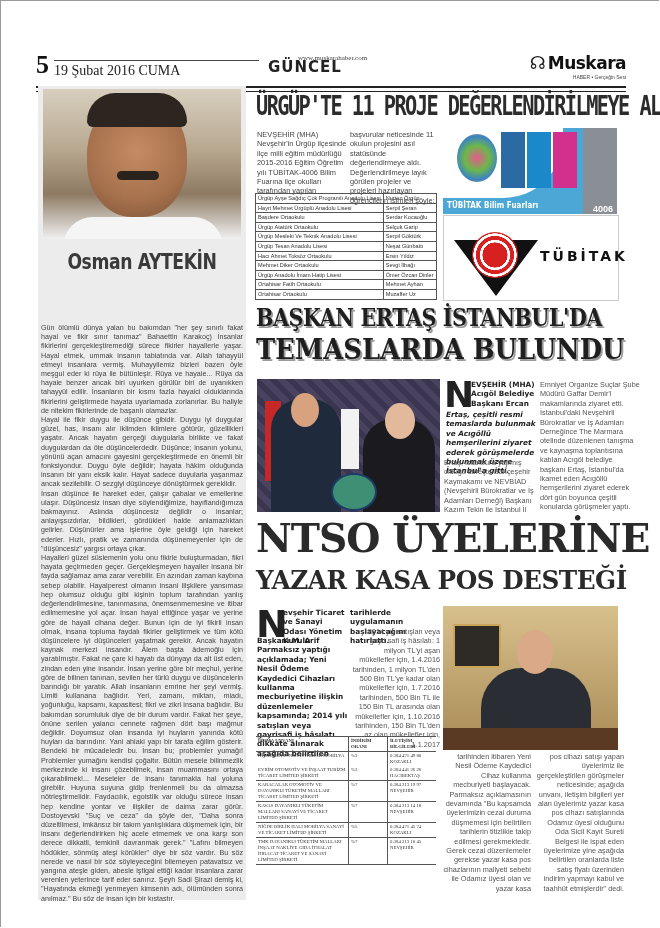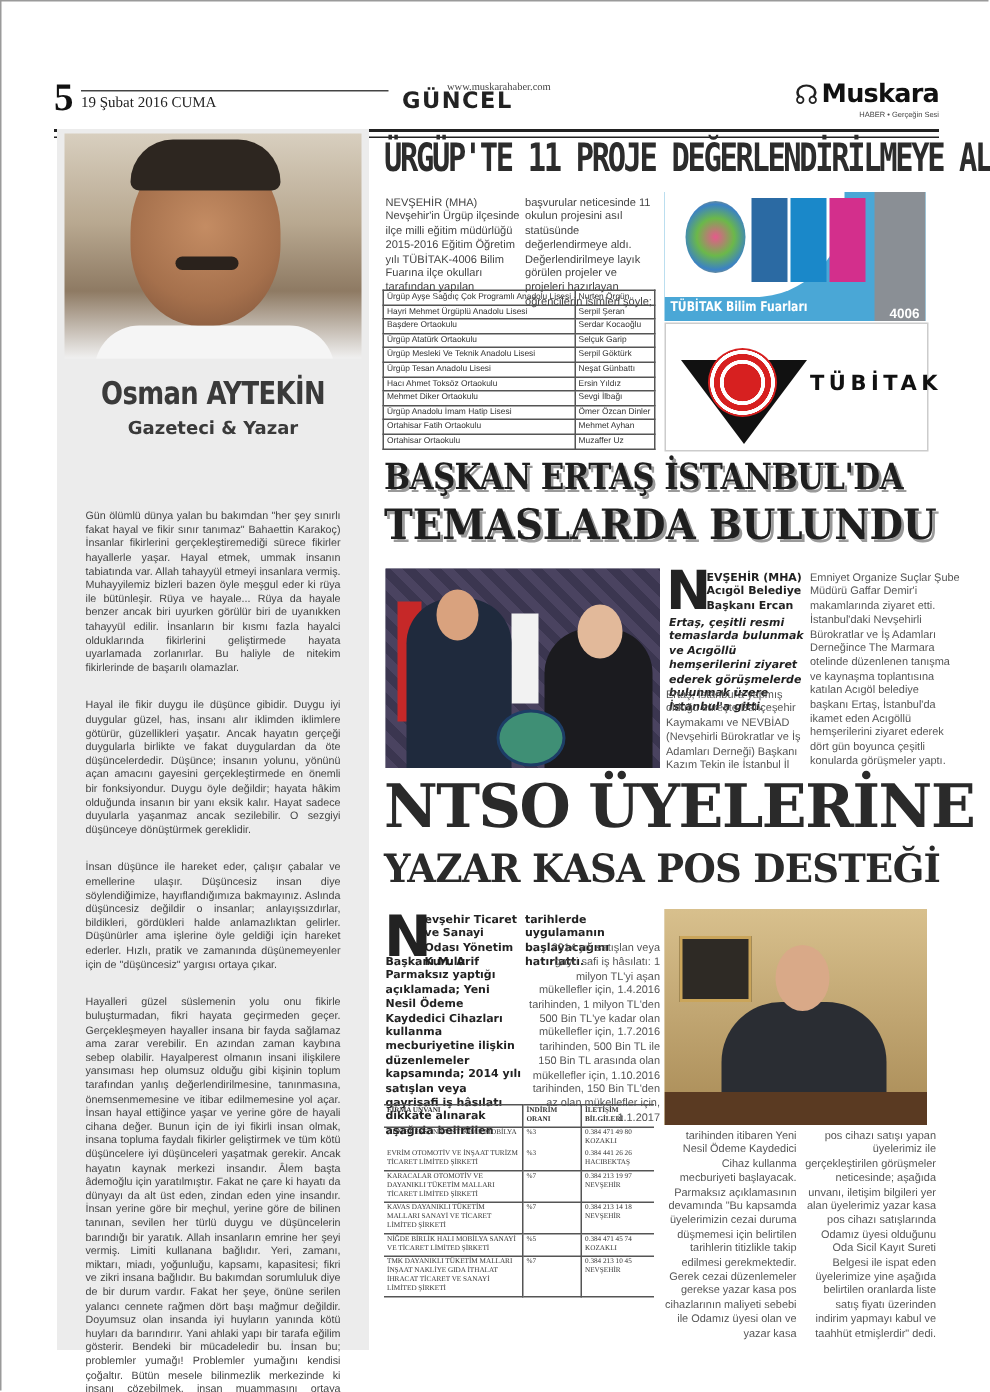--- a/index.html
+++ b/index.html
@@ -1,20 +1,20 @@
 <!DOCTYPE html>
 <html><head>
 <meta charset="utf-8">
 <style>
   html, body { margin:0; padding:0; }
   body { width:660px; height:928px; background:#ffffff; position:relative; overflow:hidden; font-family:"Liberation Sans", sans-serif; color:#222; }
   .frame { position:absolute; left:0; top:0; width:658px; height:926px; border:1px solid #9a9a9a; border-right:none; border-bottom:none; }
   .masthead { position:absolute; left:36px; top:52px; width:590px; height:34px; }
   .page-num { position:absolute; left:0; top:0; font-family:"Liberation Serif", serif; font-weight:bold; font-size:26px; line-height:26px; color:#111; }
-  .page-date { position:absolute; left:18px; top:11px; font-family:"Liberation Serif", serif; font-size:10px; color:#222; }
+  .page-date { position:absolute; left:18px; top:11px; font-family:"Liberation Serif", serif; font-size:14px; color:#222; }
   .date-rule { position:absolute; left:18px; top:8px; width:205px; height:1px; background:#444; }
   .section-name { position:absolute; left:232px; top:6px; font-family:"DejaVu Sans", sans-serif; font-weight:bold; font-size:15px; letter-spacing:1px; color:#222; }
   .site-url { position:absolute; left:262px; top:2px; font-family:"Liberation Serif", serif; font-size:7px; color:#444; }
   .logo { position:absolute; right:0; top:0; display:flex; align-items:center; }
   .logo-swirl { font-size:18px; color:#222; margin-right:2px; }
   .logo-text { font-family:"DejaVu Sans", sans-serif; font-weight:bold; font-size:17px; color:#111; letter-spacing:-0.5px; }
   .logo-sub { position:absolute; right:0; top:22px; font-size:5px; color:#444; }
   .masthead-rule { position:absolute; left:36px; top:86px; width:590px; height:3px; border-top:2px solid #222; border-bottom:1px solid #222; }
 
   
@@ -22,21 +22,21 @@
   .author-photo { position:absolute; left:5px; top:3px; width:198px; height:150px; background:linear-gradient(180deg,#d8cfbf 0%,#b8a890 40%,#8e7a63 70%,#f0f0f0 100%); overflow:hidden; }
   .face { position:absolute; left:44px; top:8px; width:100px; height:120px; border-radius:48% 48% 45% 45%; background:radial-gradient(circle at 50% 45%,#c48c63 0%,#a5704c 60%,#7d533a 100%); }
   .hair { position:absolute; left:44px; top:4px; width:100px; height:34px; border-radius:50px 50px 10px 10px; background:#2d2620; }
   .mustache { position:absolute; left:74px; top:82px; width:42px; height:9px; border-radius:8px; background:#2a221c; }
   .shirt { position:absolute; left:20px; top:128px; width:160px; height:30px; background:#f5f5f5; border-radius:30px 30px 0 0; }
   .author-name { position:absolute; left:0; top:164px; width:208px; text-align:center; font-family:"DejaVu Sans", sans-serif; font-weight:bold; font-size:21px; color:#3a3a3a; letter-spacing:-0.5px; transform:scaleX(0.82); }
   .author-role { position:absolute; left:0; top:192px; width:208px; text-align:center; font-family:"DejaVu Sans", sans-serif; font-weight:bold; font-size:12px; color:#3a3a3a; }
   .column-banner { position:absolute; left:-4px; top:215px; width:216px; height:18px; background:#3a3a3a; clip-path:polygon(0 50%,8px 0,calc(100% - 8px) 0,100% 50%,calc(100% - 8px) 100%,8px 100%); }
   .column-banner span { display:block; text-align:center; color:#fff; font-family:"DejaVu Sans", sans-serif; font-weight:bold; font-size:11px; line-height:18px; transform:scaleX(0.85); }
   .column-body { position:absolute; left:3px; top:238px; width:202px; font-size:7.15px; line-height:9.2px; text-align:justify; color:#444; }
-  .column-body p { margin:16px; }
+  .column-body p { margin:0; }
 
   
   .headline-1 { position:absolute; left:256px; top:86px; width:400px; height:40px; font-family:"DejaVu Sans Mono", monospace; font-weight:bold; font-size:26px; line-height:40px; color:#2c2c2c; letter-spacing:-2px; transform:scaleX(0.78); transform-origin:left center; white-space:nowrap; }
   .a1-text { position:absolute; font-size:7.4px; line-height:9.4px; color:#444; }
   .a1-table { position:absolute; left:255px; top:193px; width:181px; border-collapse:collapse; font-size:5.6px; color:#333; }
   .a1-table td { border:0.6px solid #555; padding:0 2px; height:8.6px; line-height:8.6px; white-space:nowrap; overflow:hidden; }
   .a1-table td:first-child { width:128px; }
   .fair-img { position:absolute; left:443px; top:128px; width:174px; height:86px; background:#4aa7d6; overflow:hidden; }
   .fair-white { position:absolute; left:0; top:0; width:120px; height:70px; background:#fff; border-radius:0 0 60px 0; }
   .fair-brain { position:absolute; left:14px; top:6px; width:40px; height:48px; border-radius:50%; background:radial-gradient(circle,#e65a8c 0%,#6bb84a 40%,#3b82c4 70%,#f5a623 100%); }
@@ -108,21 +108,20 @@
 <div class="masthead-rule"></div>
 
 <div class="left-col">
   <div class="author-photo">
     <div class="shirt"></div>
     <div class="face"></div>
     <div class="hair"></div>
     <div class="mustache"></div>
   </div>
   <div class="author-name">Osman AYTEKİN</div>
-  <div class="author-role">Gazeteci &amp; Yazar</div>
   <div class="column-body">
     <p>Gün ölümlü dünya yalan bu bakımdan "her şey sınırlı fakat hayal ve fikir sınır tanımaz" Bahaettin Karakoç) İnsanlar fikirlerini gerçekleştiremediği sürece fikirler hayallerle yaşar. Hayal etmek, ummak insanın tabiatında var. Allah tahayyül etmeyi insanlara vermiş. Muhayyilemiz bizleri bazen öyle meşgul eder ki rüya ile bütünleşir. Rüya ve hayale... Rüya da hayale benzer ancak biri uyurken görülür biri de uyanıkken tahayyül edilir. İnsanların bir kısmı fazla hayalci olduklarında fikirlerini geliştirmede hayata uyarlamada zorlanırlar. Bu haliyle de nitekim fikirlerinde de başarılı olamazlar.</p>
     <p>Hayal ile fikir duygu ile düşünce gibidir. Duygu iyi duygular güzel, has, insanı alır iklimden iklimlere götürür, güzellikleri yaşatır. Ancak hayatın gerçeği duygularla birlikte ve fakat duygulardan da öte düşüncelerdedir. Düşünce; insanın yolunu, yönünü açan amacını gayesini gerçekleştirmede en önemli bir fonksiyondur. Duygu öyle değildir; hayata hâkim olduğunda insanın bir yanı eksik kalır. Hayat sadece duyularla yaşanmaz ancak sezilebilir. O sezgiyi düşünceye dönüştürmek gereklidir.</p>
     <p>İnsan düşünce ile hareket eder, çalışır çabalar ve emellerine ulaşır. Düşüncesiz insan diye söylendiğimize, hayıflandığımıza bakmayınız. Aslında düşüncesiz değildir o insanlar; anlayışsızdırlar, bildikleri, gördükleri halde anlamazlıktan gelirler. Düşünürler ama işlerine öyle geldiği için hareket ederler. Hızlı, pratik ve zamanında düşünemeyenler için de "düşüncesiz" yargısı ortaya çıkar.</p>
     <p><span>Hayalleri güzel süslemenin yolu onu fikirle buluşturmadan, fikri hayata geçirmeden geçer. Gerçekleşmeyen hayaller insana bir fayda sağlamaz ama zarar verebilir. En azından zaman kaybına sebep olabilir. Hayalperest olmanın insani ilişkilere yansıması hep olumsuz olduğu gibi kişinin toplum tarafından yanlış değerlendirilmesine, tanınmasına, önemsenmemesine ve itibar edilmemesine yol açar. İnsan hayal ettiğince yaşar ve yerine göre de hayali cihana değer. Bunun için de iyi fikirli insan olmak, insana topluma faydalı fikirler geliştirmek ve tüm kötü düşüncelere iyi düşünceleri yaşatmak gerekir. Ancak hayatın kaynak merkezi insandır. Âlem başta âdemoğlu için yaratılmıştır. Fakat ne çare ki hayatı da dünyayı da alt üst eden, zindan eden yine insandır. İnsan yerine göre bir meçhul, yerine göre de bilinen tanınan, sevilen her türlü duygu ve düşüncelerin barındığı bir yaratık. Allah insanların emrine her şeyi vermiş. Limiti kullanana bağlıdır. Yeri, zamanı, miktarı, miadı, yoğunluğu, kapsamı, kapasitesi; fikri ve zikri insana bağlıdır. Bu bakımdan sorumluluk diye de bir durum vardır. Fakat her şeye, önüne serilen yalancı cennete rağmen dört başı mağmur değildir. Doyumsuz olan insanda iyi huyların yanında kötü huyları da barındırır. Yani ahlaki yapı bir tarafa eğilim gösterir. Bendeki bir mücadeledir bu. İnsan bu; problemler yumağı! Problemler yumağını kendisi çoğaltır. Bütün mesele bilinmezlik merkezinde ki insanı çözebilmek, insan muammasını ortaya çıkarabilmek!... Meseleler de insanı tanımakla hal yoluna girebilir. Huyuna suyuna gidip frenlenmeli bu da olmazsa nötrleştirmelidir. Faydacılık, egoistlik var olduğu sürece insan hep kendine yontar ve ilişkiler de daima zarar görür. Dostoyevski "Suç ve ceza" da şöyle der, "Daha sonra düzeltilmesi, imkânsız bir takım yanlışlıklara düşmemek için, bir insanı değerlendirirken hiç acele etmemek ve ona karşı son derece dikkatli, temkinli davranmak gerek." "Lafını bilmeyen hödükler, sönmüş ateşi körükler" diye bir söz vardır. Bu söz nerede ve nasıl bir söz söyleyeceğini bilemeyen patavatsız ve yangına ateşle giden, abesle iştigal ettiği kadar insanlara zarar verenlen yeterince tarif eder sanırız. Şeyh Sadi Şirazi demiş ki, "Hayatında ekmeği yenmeyen kimsenin adı, ölümünden sonra anılmaz." Bu söz de insan için bir kıstastır.</span> </p>
   </div>
 </div>
 
 <div class="headline-1">ÜRGÜP'TE 11 PROJE DEĞERLENDİRİLMEYE ALINDI</div>
 <div class="a1-text" style="left:257px; top:130px; width:90px;">NEVŞEHİR (MHA) Nevşehir'in Ürgüp ilçesinde ilçe milli eğitim müdürlüğü 2015-2016 Eğitim Öğretim yılı TÜBİTAK-4006 Bilim Fuarına ilçe okulları tarafından yapılan</div>

